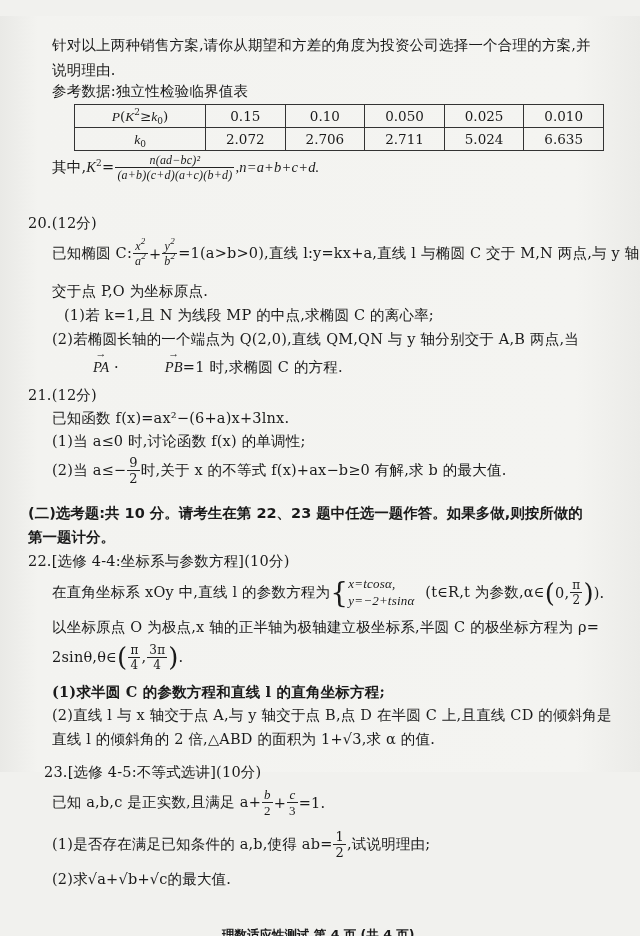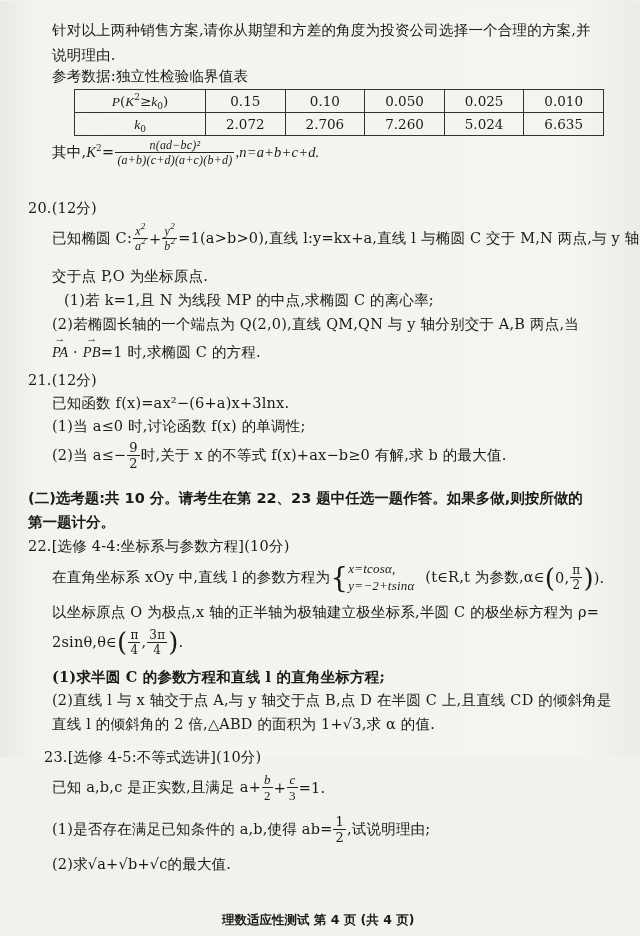--- a/index.html
+++ b/index.html
@@ -3,39 +3,39 @@
 <meta charset="utf-8">
 <style>
   html, body { margin:0; padding:0; }
   body {
     width:640px; height:936px; overflow:hidden;
     background:#f1f1ee;
     font-family:"DejaVu Serif","Liberation Serif",serif;
     color:#1a1a1a;
     position:relative;
   }
-  .page { position:absolute; left:0; top:1px; width:640px; height:756px;
+  .page { position:absolute; left:0; top:16px; width:640px; height:756px;
     background:linear-gradient(90deg,#e9e9e6 0,#f3f3f0 6%,#f4f4f1 90%,#ebebe8 100%); }
   .abs { position:absolute; white-space:nowrap; }
   .t { font-size:14.5px; letter-spacing:0.2px; }
   .bold { font-weight:bold; font-family:"DejaVu Sans","Liberation Sans",sans-serif; font-size:14.5px; }
   i, .m { font-style:italic; font-family:"Liberation Serif","DejaVu Serif",serif; }
   sup { font-size:9px; vertical-align:6px; line-height:0; }
   sub { font-size:9px; vertical-align:-3px; line-height:0; }
   .frac { display:inline-block; vertical-align:middle; text-align:center; line-height:1; margin:0 1px; }
   .frac > span { display:block; padding:0 2px; }
   .frac > .num { border-bottom:1px solid #222; padding-bottom:1px; }
   .frac > .den { padding-top:1px; }
   table.crit { position:absolute; left:74px; top:88px; width:530px; border-collapse:collapse;
     border:1.6px solid #222; font-size:13.5px; }
   table.crit td { border:1px solid #333; text-align:center; height:22px; padding:0; }
   table.crit td.h { width:130px; }
   .brace { display:inline-block; vertical-align:middle; font-size:13px; line-height:1.25; border-left:0; }
   .big { font-size:26px; vertical-align:middle; font-weight:lighter; }
-  .vec { position:relative; display:inline-block; }
+  .vec { position:relative; display:inline-block;margin-left:41px; }
   .vec::before { content:"\2192"; position:absolute; top:-12px; left:0; width:100%; text-align:center; font-size:11px; font-style:normal; }
   .footer { font-family:"DejaVu Sans","Liberation Sans",sans-serif; font-size:12.5px; font-weight:bold; }
 </style>
 </head>
 <body>
 
 <div class="page">
 
   <div class="abs t" style="left:52px;top:20px;">针对以上两种销售方案,请你从期望和方差的角度为投资公司选择一个合理的方案,并</div>
   <div class="abs t" style="left:52px;top:45px;">说明理由.</div>
@@ -48,21 +48,21 @@
       <td>0.15</td>
       <td>0.10</td>
       <td>0.050</td>
       <td>0.025</td>
       <td>0.010</td>
     </tr>
     <tr>
       <td class="h"><i>k</i><sub>0</sub></td>
       <td>2.072</td>
       <td>2.706</td>
-      <td>7.260</td>
+      <td>2.711</td>
       <td>5.024</td>
       <td>6.635</td>
     </tr>
   </tbody>
     </table>
 
   <div class="abs t" style="left:52px;top:138px;">
     <span style="vertical-align:middle;">其中,<i>K</i><sup>2</sup>=</span><span class="frac" style="font-size:12px;"><span class="num m">n(ad−bc)²</span><span class="den m">(a+b)(c+d)(a+c)(b+d)</span></span><span class="m" style="vertical-align:middle;">,n=a+b+c+d.</span>
   </div>
 

